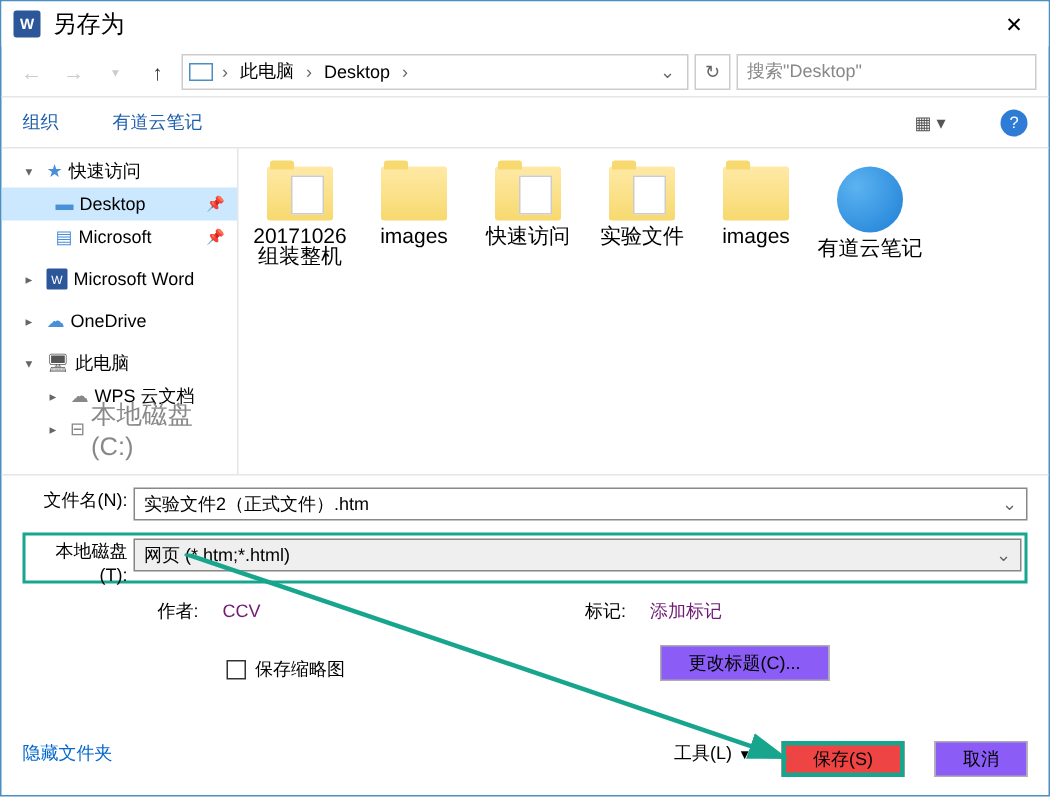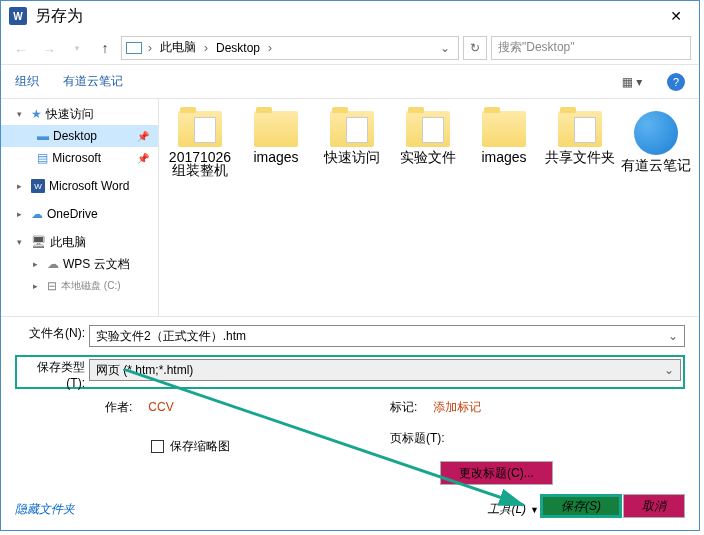--- a/index.html
+++ b/index.html
@@ -13,21 +13,21 @@
 .nav-arrow{width:24px;height:24px;display:flex;align-items:center;justify-content:center;color:#888;font-size:14px;cursor:pointer;}
 .nav-arrow.dis{color:#ccc;}
 .up-arrow{color:#333;}
 .addr{flex:1;display:flex;align-items:center;border:1px solid #ccc;height:24px;padding:0 4px;gap:4px;}
 .addr .monitor{width:16px;height:12px;border:1px solid #4a8ec2;position:relative;}
 .addr .crumb{padding:0 2px;}
 .addr .sep{color:#666;padding:0 2px;}
 .addr .dd{margin-left:auto;color:#666;padding:0 4px;}
 .refresh{width:24px;height:24px;border:1px solid #ccc;display:flex;align-items:center;justify-content:center;color:#666;}
 .search{width:200px;height:24px;border:1px solid #ccc;padding:0 6px;color:#888;display:flex;align-items:center;}
-.toolbar{height:34px;display:flex;align-items:center;padding:0 14px;border-bottom:1px solid #e5e5e5;color:#1e5fab;gap:24px;}
+.toolbar{height:34px;display:flex;align-items:center;padding:0 14px;border-bottom:1px solid #e5e5e5;color:#1e5fab;gap:36px;}
 .toolbar .spacer{flex:1;}
 .view-btn{width:22px;height:18px;display:flex;align-items:center;justify-content:center;}
 .help{width:18px;height:18px;border-radius:50%;background:#2e7cd6;color:#fff;display:flex;align-items:center;justify-content:center;font-size:11px;}
 .body{display:flex;height:218px;border-bottom:1px solid #e5e5e5;}
 .sidebar{width:158px;border-right:1px solid #e5e5e5;overflow:hidden;padding-top:4px;}
 .sb-item{display:flex;align-items:center;height:22px;padding-left:16px;gap:4px;cursor:pointer;}
 .sb-item.sub{padding-left:36px;}
 .sb-item.sub2{padding-left:32px;}
 .sb-item.sel{background:#cce8ff;}
 .chev{width:10px;display:inline-block;color:#666;font-size:9px;}
@@ -43,27 +43,27 @@
 .qq-icon{width:44px;height:44px;border-radius:50%;background:radial-gradient(circle at 30% 30%,#5bb3f0,#1e7fd6);position:relative;}
 .bottom{padding:8px 14px 0 14px;}
 .row{display:flex;align-items:flex-start;height:26px;margin-bottom:4px;}
 .rlabel{width:74px;text-align:right;padding-right:4px;}
 .rfield{flex:1;height:22px;border:1px solid #888;background:#fff;padding:0 6px;display:flex;align-items:center;justify-content:space-between;}
 .rfield .dd{color:#666;}
 .hl-box{border:2px solid #18a58e;padding:2px;margin:4px 0;}
 .meta{display:flex;padding:6px 14px 0 90px;gap:40px;}
 .mcol{display:flex;flex-direction:column;gap:14px;}
 .mlabel{display:inline-block;width:40px;}
-.link{color:#c2410c;}
+.link{color:#701a75;}
 .chk{display:flex;align-items:center;gap:6px;margin-left:46px;margin-top:8px;}
 .chk-box{width:13px;height:13px;border:1px solid #333;}
-.btn-row{display:flex;align-items:flex-end;gap:1px;padding:0 14px;position:absolute;bottom:12px;right:0;left:0;font-style:italic;}
+.btn-row{display:flex;align-items:flex-start;gap:20px;padding:0 14px;position:absolute;bottom:12px;right:0;left:0;}
 .hide-link{color:#0066cc;cursor:pointer;}
-.btn{height:24px;padding:0 18px;border:1px solid #adadad;background:#be185d;display:flex;align-items:center;cursor:pointer;}
-.btn.primary{border:3px solid #18a58e;background:#15803d;}
+.btn{height:24px;padding:0 18px;border:1px solid #adadad;background:#8b5cf6;display:flex;align-items:center;cursor:pointer;}
+.btn.primary{border:3px solid #18a58e;background:#ef4444;}
 .tool-btn{display:flex;align-items:center;gap:4px;cursor:pointer;}
 .arrow-line{position:absolute;pointer-events:none;}
 </style>
 </head>
 <body>
 
 <div class="dialog">
   <div class="titlebar">
     <div class="app-icon">W</div>
     <div class="title">另存为</div>
@@ -134,21 +134,21 @@
           <span>此电脑</span>
         </div>
       <div class="sb-item sub2">
           <span class="chev">▸</span>
           <span style="color:#888;">☁</span>
           <span>WPS 云文档</span>
         </div>
       <div class="sb-item sub2" style="color:#888;">
           <span class="chev">▸</span>
           <span>⊟</span>
-          <span style="font-size:10px;">本地磁盘 (C:)</span>
+          <span style="font-size:17px;">本地磁盘 (C:)</span>
         </div>
     </div>
     <div class="content" id="file-list">
         <div class="fitem">
           <div class="folder doc"></div>
           <div class="flabel">20171026组装整机</div>
         </div>
         <div class="fitem">
           <div class="folder"></div>
           <div class="flabel">images</div>
@@ -157,60 +157,55 @@
           <div class="folder doc"></div>
           <div class="flabel">快速访问</div>
         </div>
         <div class="fitem">
           <div class="folder doc"></div>
           <div class="flabel">实验文件</div>
         </div>
         <div class="fitem">
           <div class="folder"></div>
           <div class="flabel">images</div>
-        </div>
-        <div class="fitem">
-          <div class="folder doc"></div>
-          <div class="flabel">共享文件夹</div>
         </div>
         <div class="fitem">
           <div class="qq-icon"></div>
           <div class="flabel">有道云笔记</div>
         </div>
       </div>
   </div>
 
   <div class="bottom">
     <div class="row">
       <div class="rlabel">文件名(N):</div>
       <div class="rfield">
           <span>实验文件2（正式文件）.htm</span>
           <span class="dd">⌄</span>
         </div>
     </div>
     <div class="hl-box">
       <div class="row" style="margin:0;">
-        <div class="rlabel" style="width:70px;">保存类型(T):</div>
+        <div class="rlabel" style="width:70px;">本地磁盘(T):</div>
         <div class="rfield" style="background:#efefef;">
             <span>网页 (*.htm;*.html)</span>
             <span class="dd">⌄</span>
           </div>
       </div>
     </div>
     <div class="meta">
       <div class="mcol">
         <div><span class="mlabel">作者:</span> <span class="link">CCV</span></div>
         <div class="chk">
             <div class="chk-box"></div>
             <span>保存缩略图</span>
           </div>
       </div>
       <div class="mcol" style="margin-left:120px;">
         <div><span class="mlabel">标记:</span> <span class="link">添加标记</span></div>
-        <div><span>页标题(T):</span></div>
         <div style="margin-left:50px;">
             <button class="btn">
               <span>更改标题(C)...</span>
             </button>
           </div>
       </div>
     </div>
   </div>
 
   <div class="btn-row">

